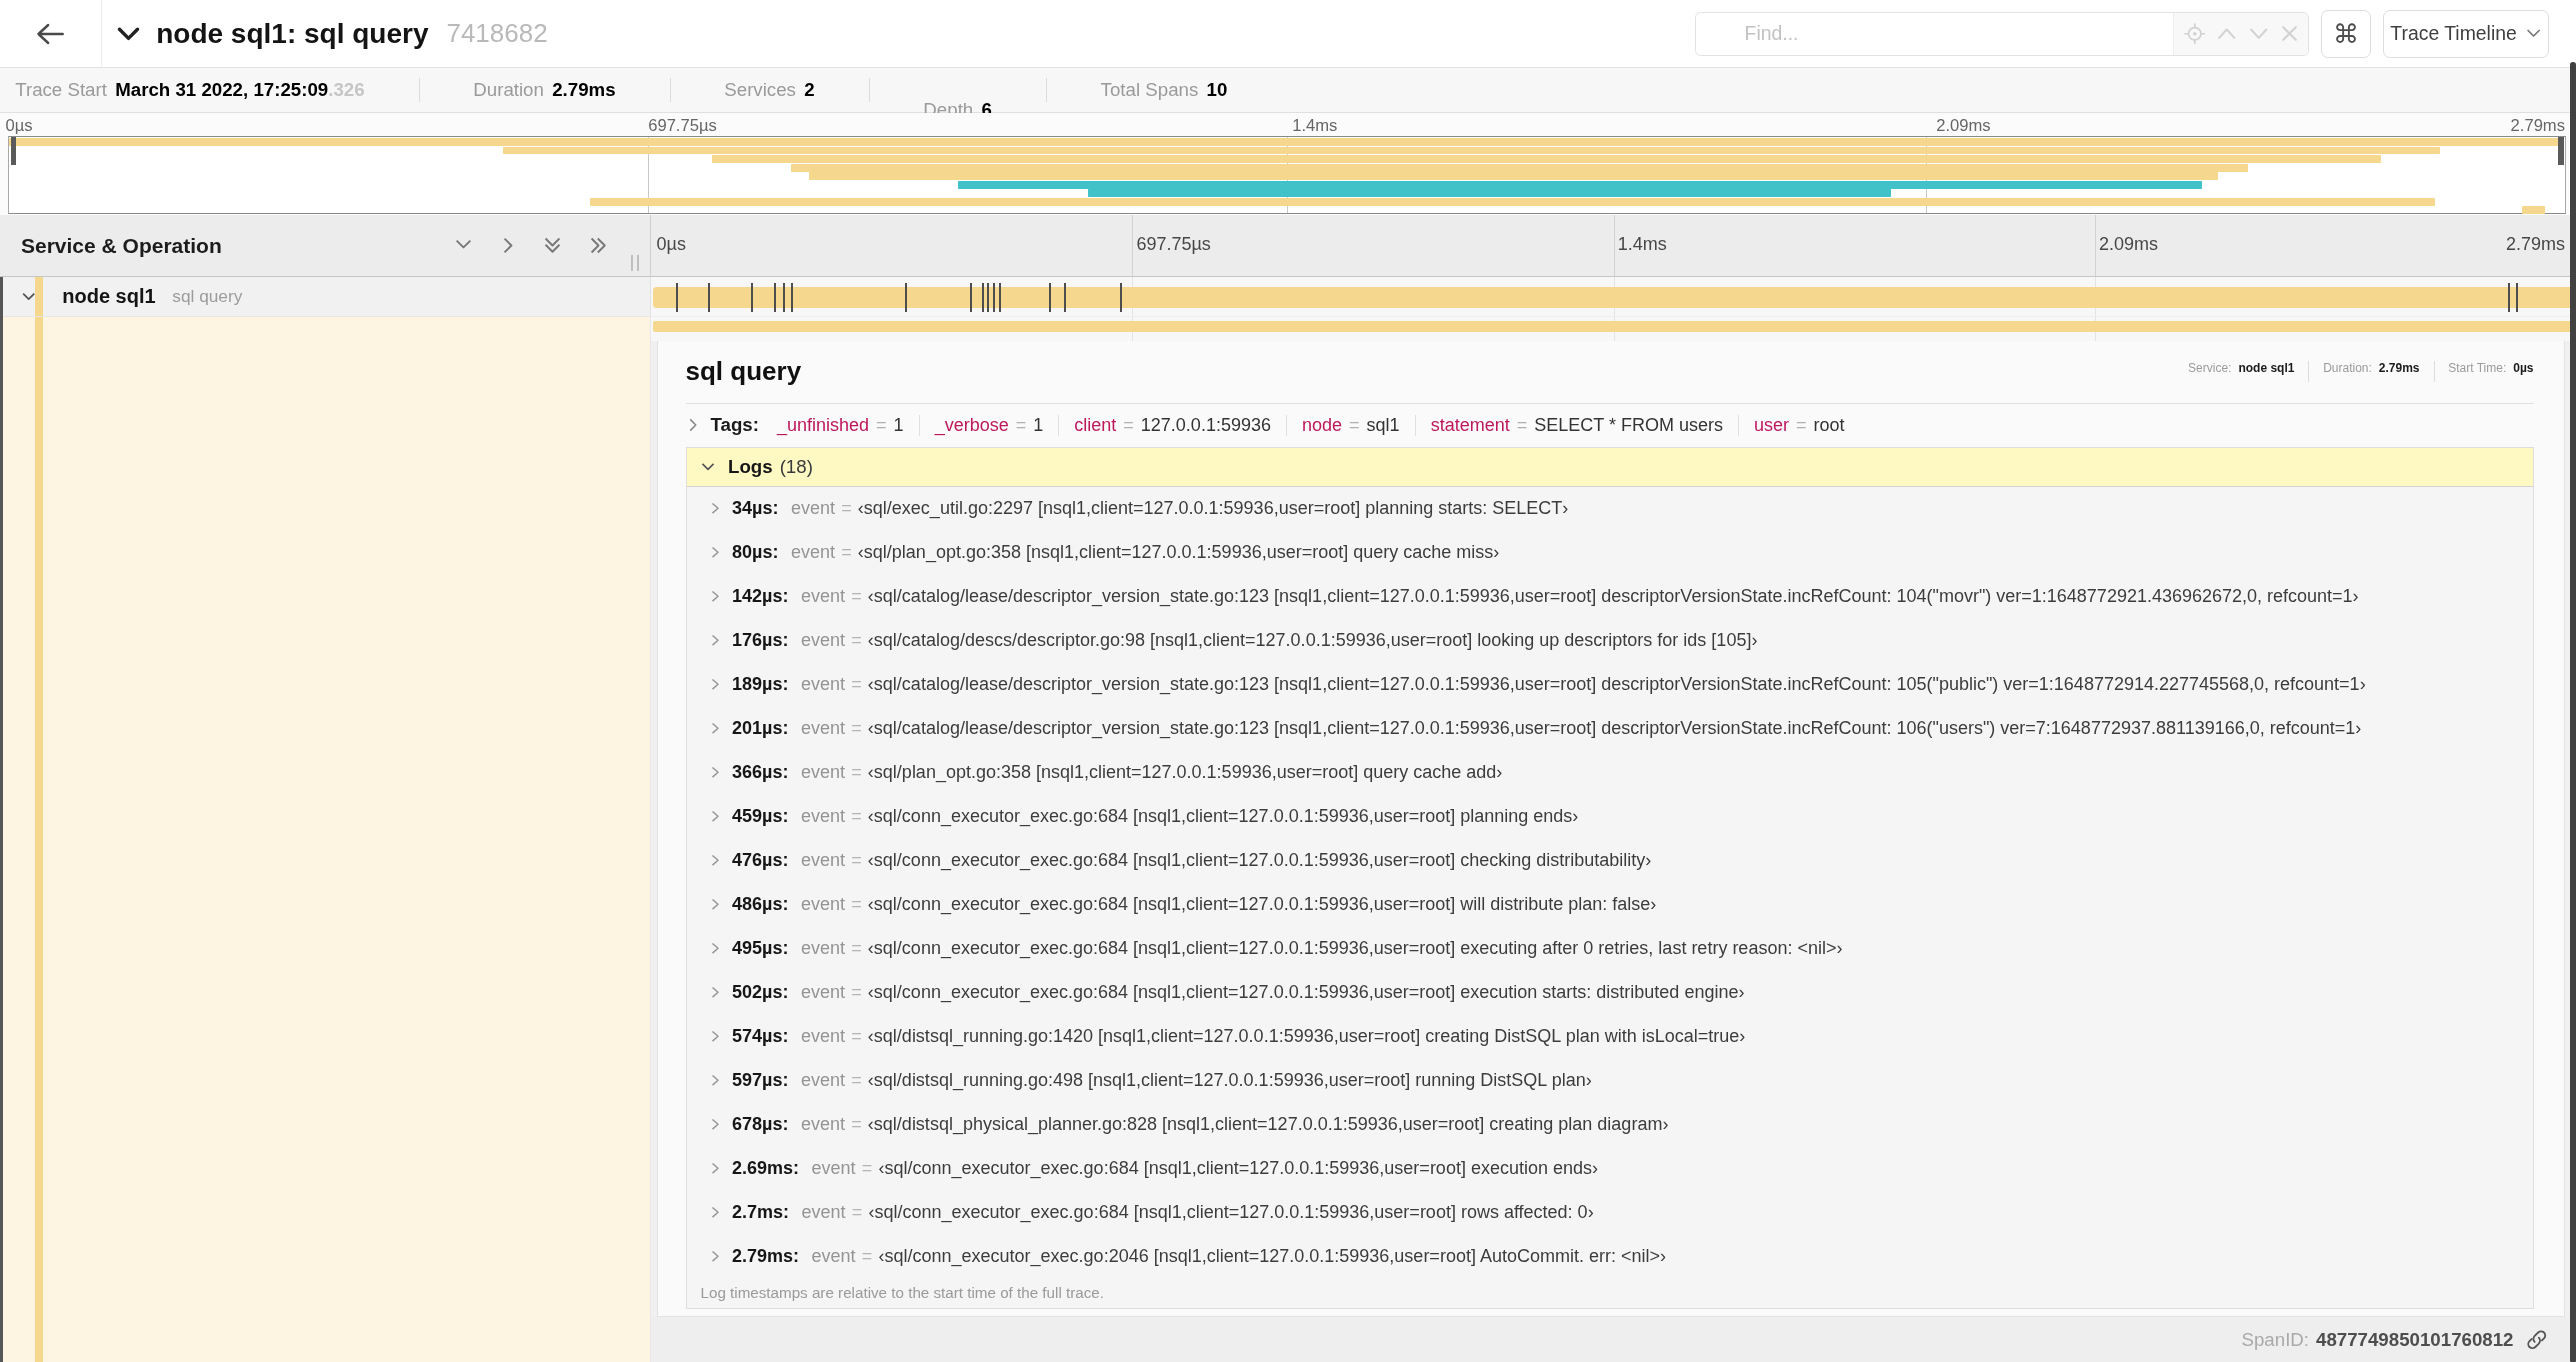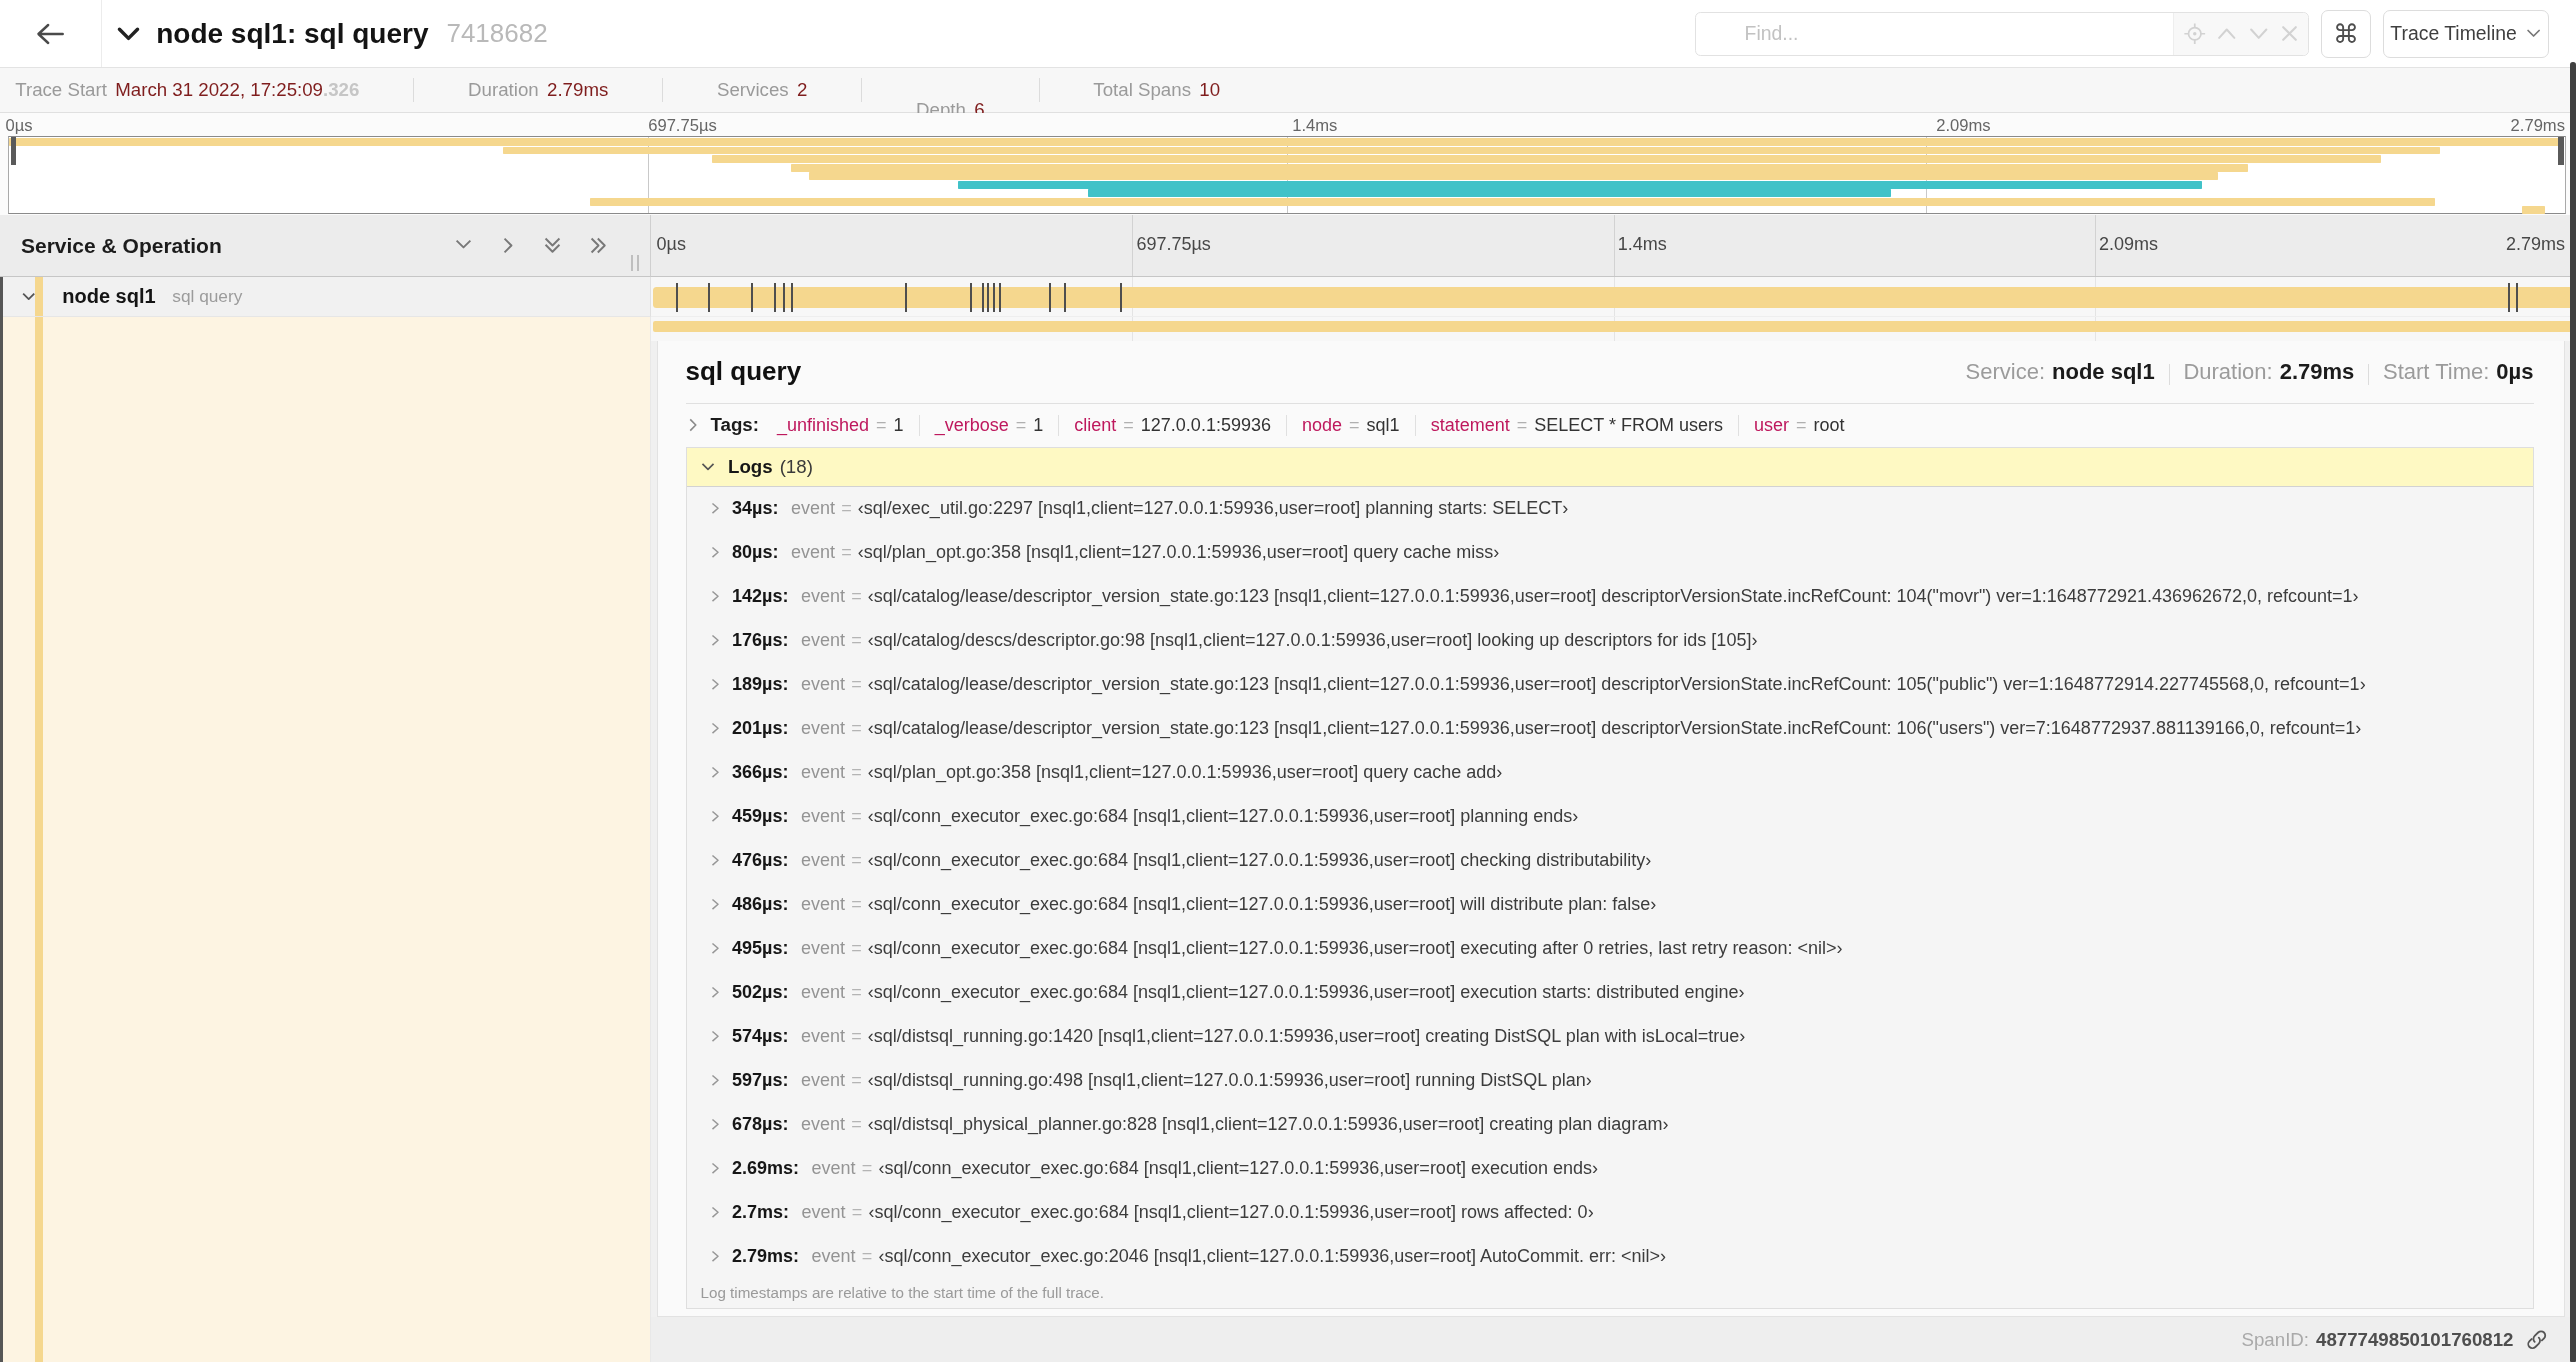--- a/index.html
+++ b/index.html
@@ -18,21 +18,21 @@
   .find-input::placeholder { color:#c2c2c2; }
   .find-btns { flex:1; background:#f8f8f8; border-left:0.7px solid #eee; border-radius:0 5.5px 5.5px 0; display:flex; align-items:center; justify-content:space-evenly; }
   .find-btns .fbtn { display:flex; align-items:center; color:#d2d2d2; cursor:pointer; }
   .kbd-btn { position:absolute; left:2321px; top:9.7px; width:50px; height:48px; border:0.7px solid #ddd; border-radius:7px; background:#fff; display:flex; align-items:center; justify-content:center; font-size:26px; color:#4e4e4e; font-family:"DejaVu Sans","Liberation Sans",sans-serif; cursor:pointer; }
   .view-btn { position:absolute; left:2383px; top:9.7px; width:166px; height:48px; border:0.7px solid #ddd; border-radius:7px; background:#fff; display:flex; align-items:center; justify-content:center; gap:9.7px; font-size:19.4px; color:#3f3f3f; cursor:pointer; }
   .view-btn .chev { color:#777; display:flex; }
 
   
   .infobar { position:absolute; left:0; top:68px; width:2576px; height:45px; background:#f7f7f7; border-bottom:0.7px solid #e0e0e0; display:flex; align-items:center; padding-left:15.2px; font-size:18.7px;gap:36px; }
   .infobar .ti-label { color:#9a9a9a; margin-right:8.3px; }
-  .infobar .ti-value { color:#7f1d1d; font-weight:normal; }
+  .infobar .ti-value { color:#000000; font-weight:bold; }
   .infobar .ti-suffix { color:#c6c6c6; font-weight:bold; }
   .infobar .ti-div { width:0.7px; height:23.5px; background:#dcdcdc; margin:0 18px; }
 
   
   .minimap { position:absolute; left:0; top:113px; width:2576px; height:102px; background:#fbfbfb; }
   .mm-ticks { position:absolute; left:0; top:1.4px; width:2576px; height:22px; font-size:16.6px; color:#666; }
   .mm-ticks .tick { position:absolute; top:1.4px; white-space:nowrap; }
   .mm-canvas { position:absolute; left:8.3px; top:23px; width:2558px; height:78px; background:#fff; border-left:0.7px solid #a9a9a9; border-right:0.7px solid #a9a9a9; border-top:1.4px solid #8a8a8a; border-bottom:1.4px solid #8a8a8a; }
   .mm-grid { position:absolute; top:0; bottom:0; width:0.7px; background:#c9c9c9; }
   .mm-row { position:absolute; height:7.6px; border-radius:0.7px; }
@@ -63,21 +63,21 @@
 
   
   .detail-left { position:absolute; left:0; top:317px; width:651px; bottom:0; background:#fdf4e2; border-right:0.7px solid #e8e8e8; }
   .detail-right { position:absolute; left:651px; top:317px; width:1925px; bottom:0; background:#f0f0f0; }
   .mini-strip { position:absolute; left:0; top:0; width:1925px; height:23.5px; background:#f7f7f7; }
   .mini-bar { position:absolute; left:2.1px; right:1.4px; top:3.5px; height:11.8px; border-radius:2.1px; }
 
   .detail-card { position:absolute; left:5.5px; right:11px; top:23.5px; height:976px; background:#fafafa; border:0.7px solid #e2e2e2; border-top:none; padding:0 30.5px 0 28px; }
   .card-head { height:62px; display:flex; align-items:center; justify-content:space-between; }
   .card-title { font-size:26px; font-weight:bold; color:#101010; }
-  .card-meta { display:flex; align-items:flex-end; font-size:22px; }
+  .card-meta { display:flex; align-items:flex-start; font-size:12px; }
   .card-meta .m-label { color:#9b9b9b; margin-right:7px; }
   .card-meta .m-value { color:#1b1b1b; font-weight:bold; }
   .card-meta .m-div { width:0.7px; height:21px; background:#dcdcdc; margin:0 14px; }
   .card-hr { border-top:0.7px solid #e0e0e0; }
   .tags-row { height:43px; display:flex; align-items:center; font-size:18px; cursor:pointer; }
   .tags-chevron { color:#8a8a8a; display:flex; margin-right:11px; }
   .tags-label { font-weight:bold; color:#1b1b1b; margin-right:18px; font-size:18.7px; }
   .tag-item { display:flex; align-items:center; }
   .tag-key { color:#be185d; }
   .tag-eq { color:#b0b0b0; margin:0 7px; }

